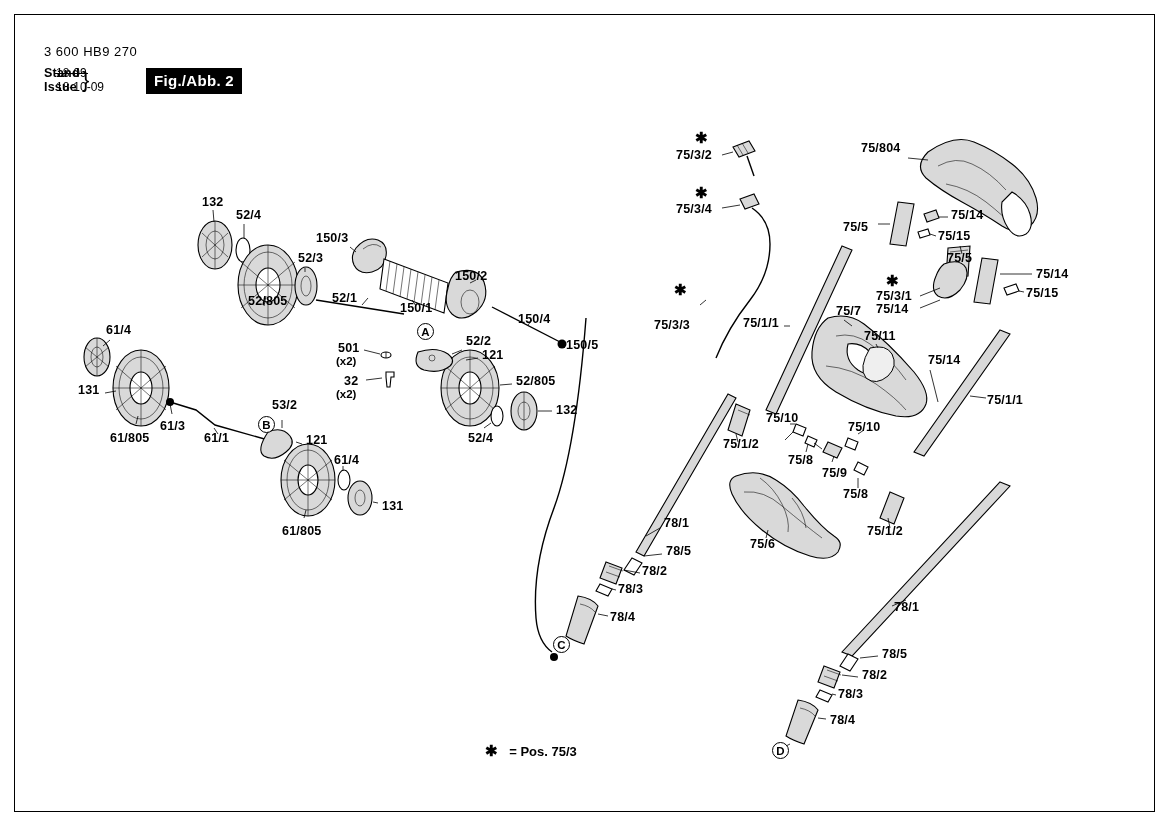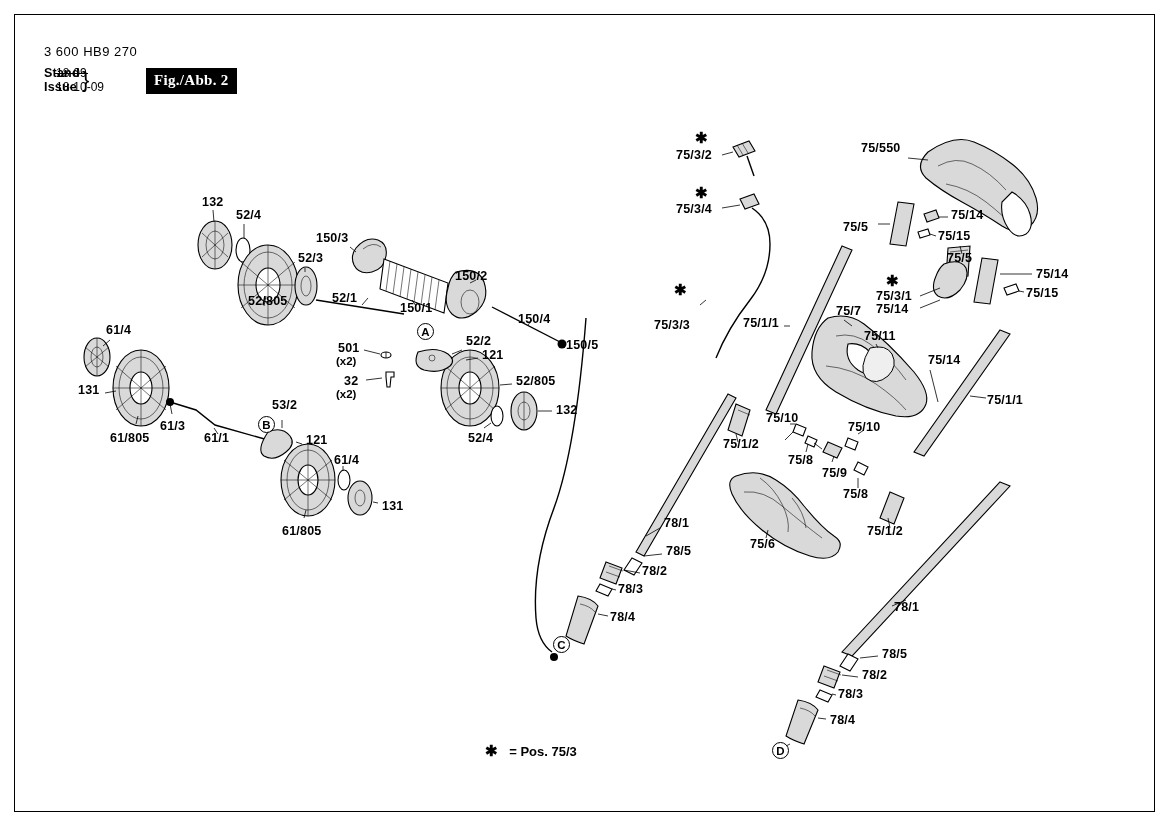--- a/index.html
+++ b/index.html
@@ -68,21 +68,20 @@
     position: absolute;
     left: 146px;
     top: 68px;
     background: #000000;
     color: #ffffff;
     font-size: 15px;
     font-weight: bold;
     padding: 4px 8px 5px 8px;
     letter-spacing: 0.3px;
     white-space: nowrap;
-    font-family: Liberation Serif, serif;
   }
   
   .legend {
     position: absolute;
     left: 485px;
     top: 742px;
     font-size: 13px;
     font-weight: bold;
     white-space: nowrap;
   }
@@ -514,21 +513,21 @@
   <div class="lbl" style="left:664px;top:516px">78/1</div>
   <div class="lbl" style="left:666px;top:544px">78/5</div>
   <div class="lbl" style="left:642px;top:564px">78/2</div>
   <div class="lbl" style="left:618px;top:582px">78/3</div>
   <div class="lbl" style="left:610px;top:610px">78/4</div>
 
   <div class="lbl" style="left:676px;top:148px">75/3/2</div>
   <div class="lbl" style="left:676px;top:202px">75/3/4</div>
   <div class="lbl" style="left:654px;top:318px">75/3/3</div>
 
-  <div class="lbl" style="left:861px;top:141px">75/550</div>
+  <div class="lbl" style="left:861px;top:141px">75/804</div>
   <div class="lbl" style="left:843px;top:220px">75/5</div>
   <div class="lbl" style="left:951px;top:208px">75/14</div>
   <div class="lbl" style="left:938px;top:229px">75/15</div>
   <div class="lbl" style="left:947px;top:251px">75/5</div>
   <div class="lbl" style="left:1036px;top:267px">75/14</div>
   <div class="lbl" style="left:1026px;top:286px">75/15</div>
   <div class="lbl" style="left:876px;top:289px">75/3/1</div>
   <div class="lbl" style="left:876px;top:302px">75/14</div>
   <div class="lbl" style="left:743px;top:316px">75/1/1</div>
   <div class="lbl" style="left:836px;top:304px">75/7</div>

